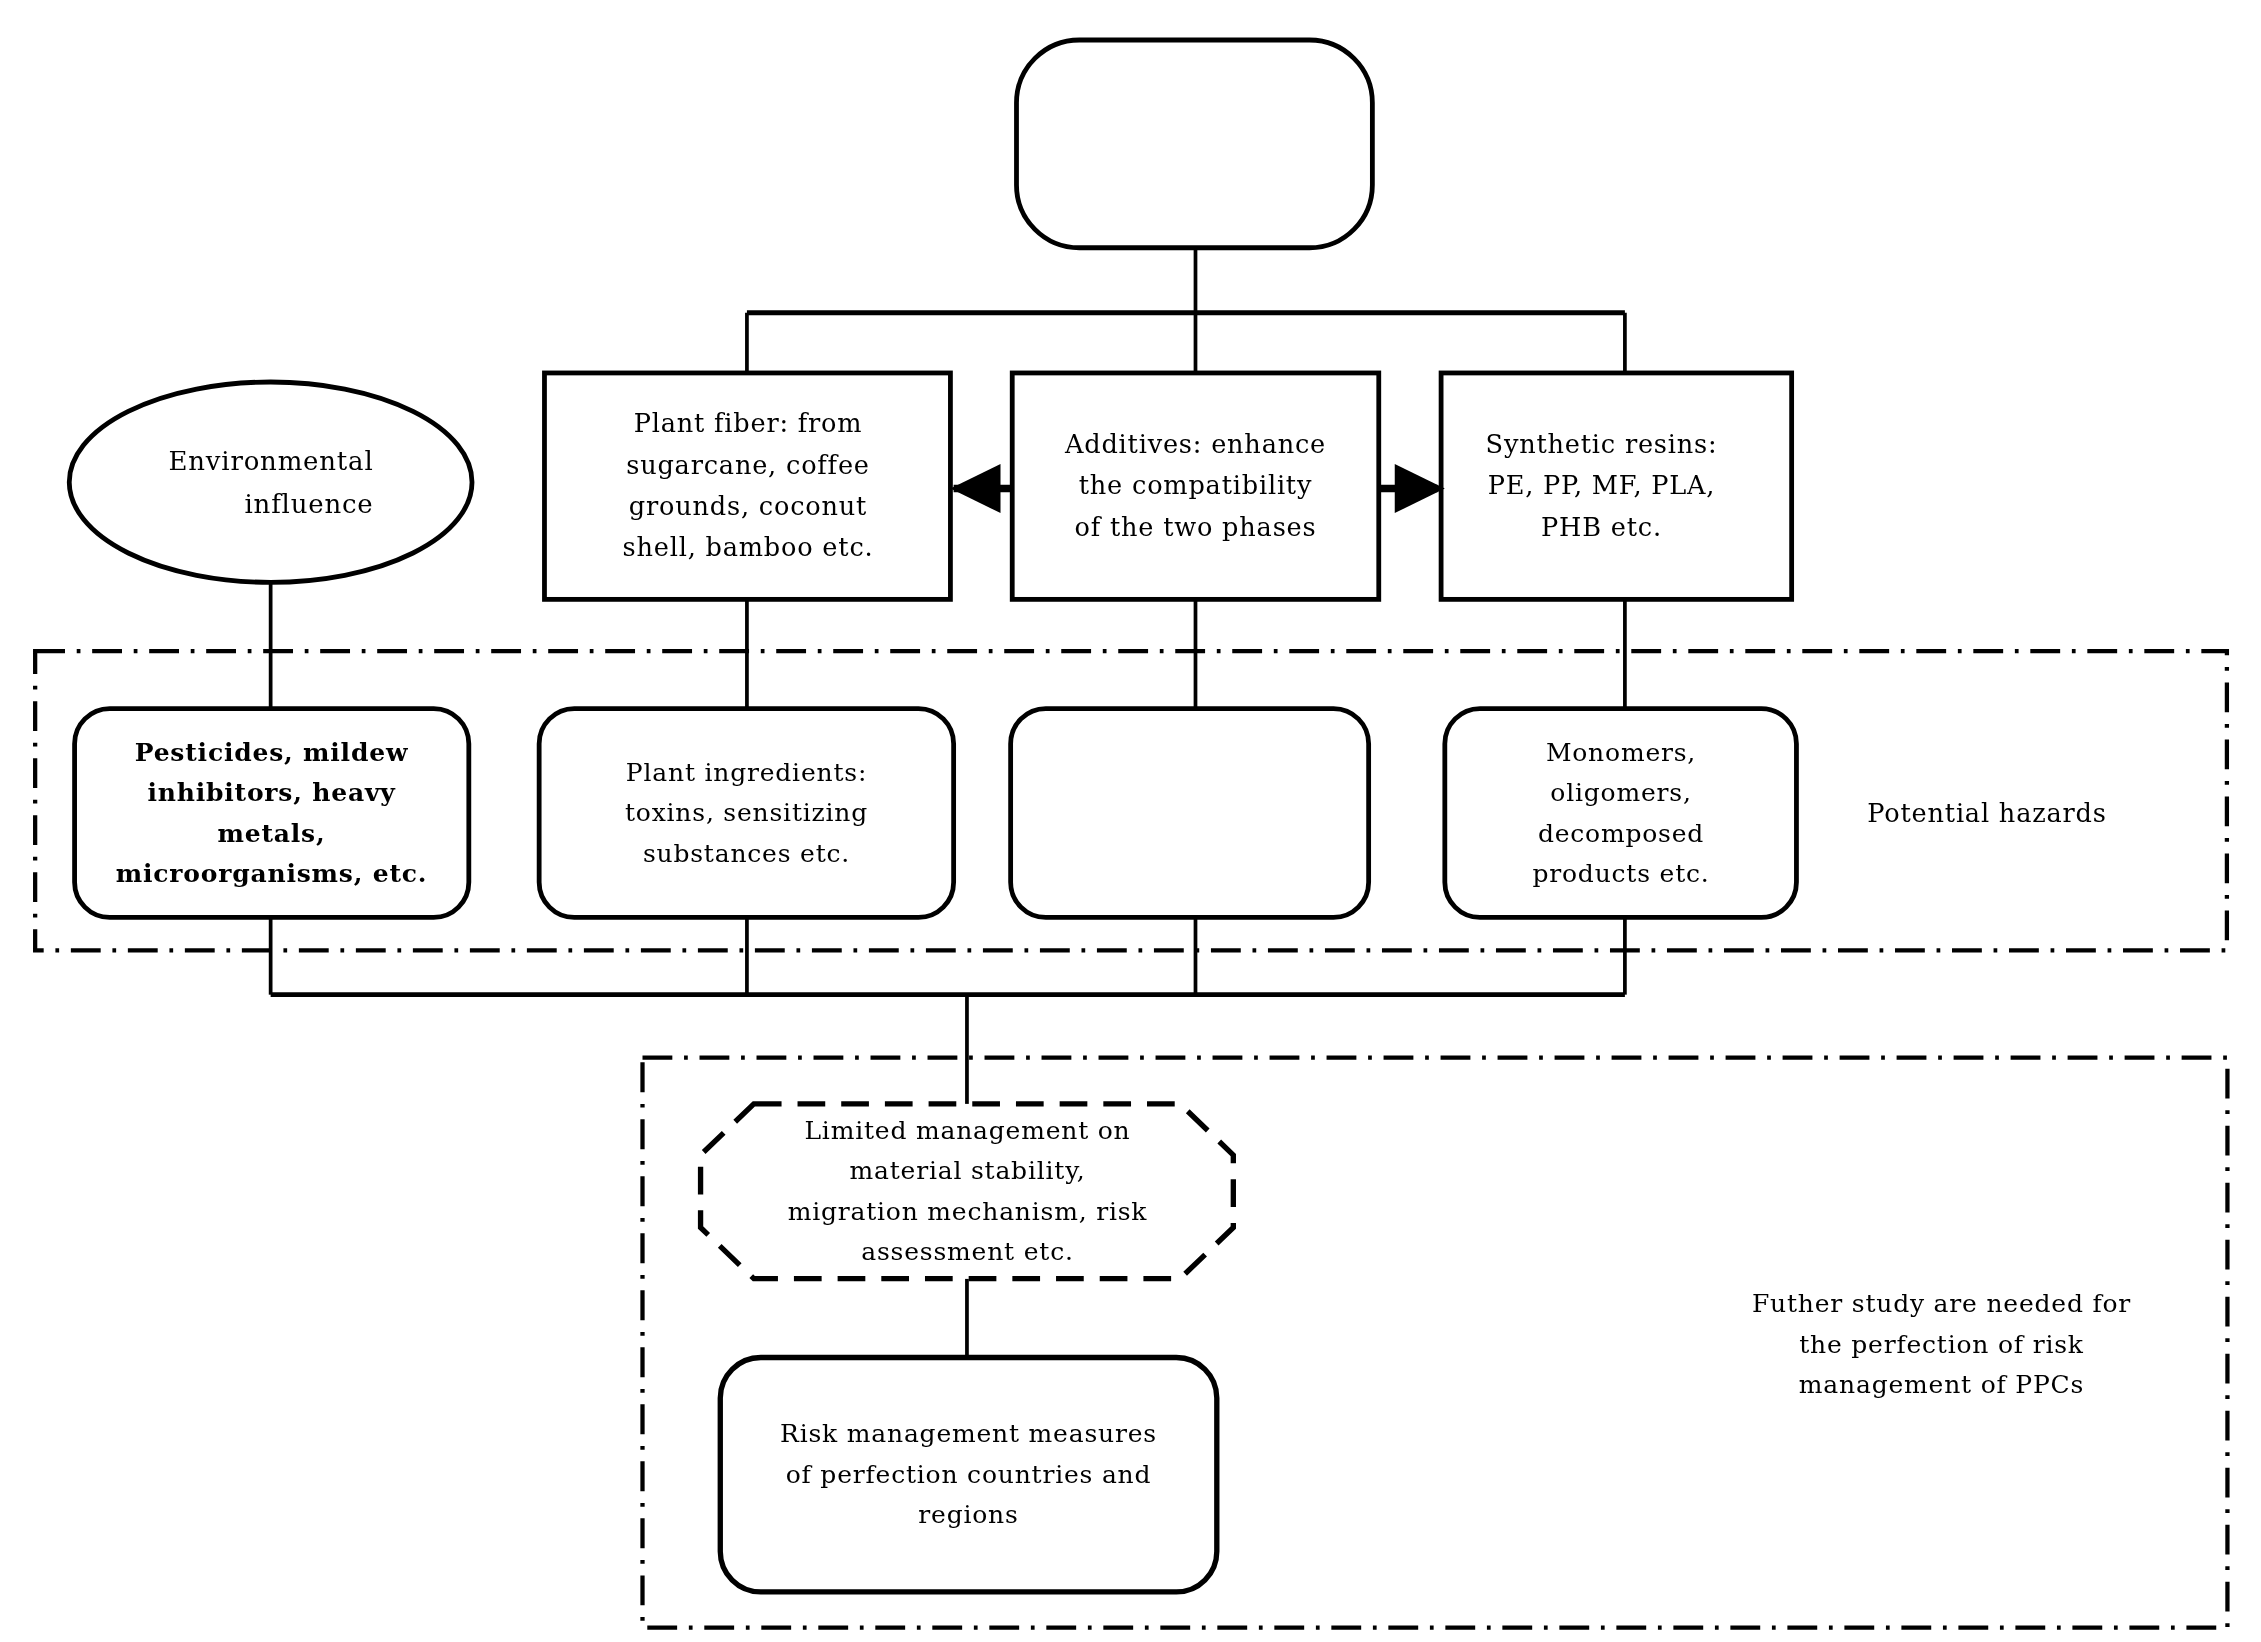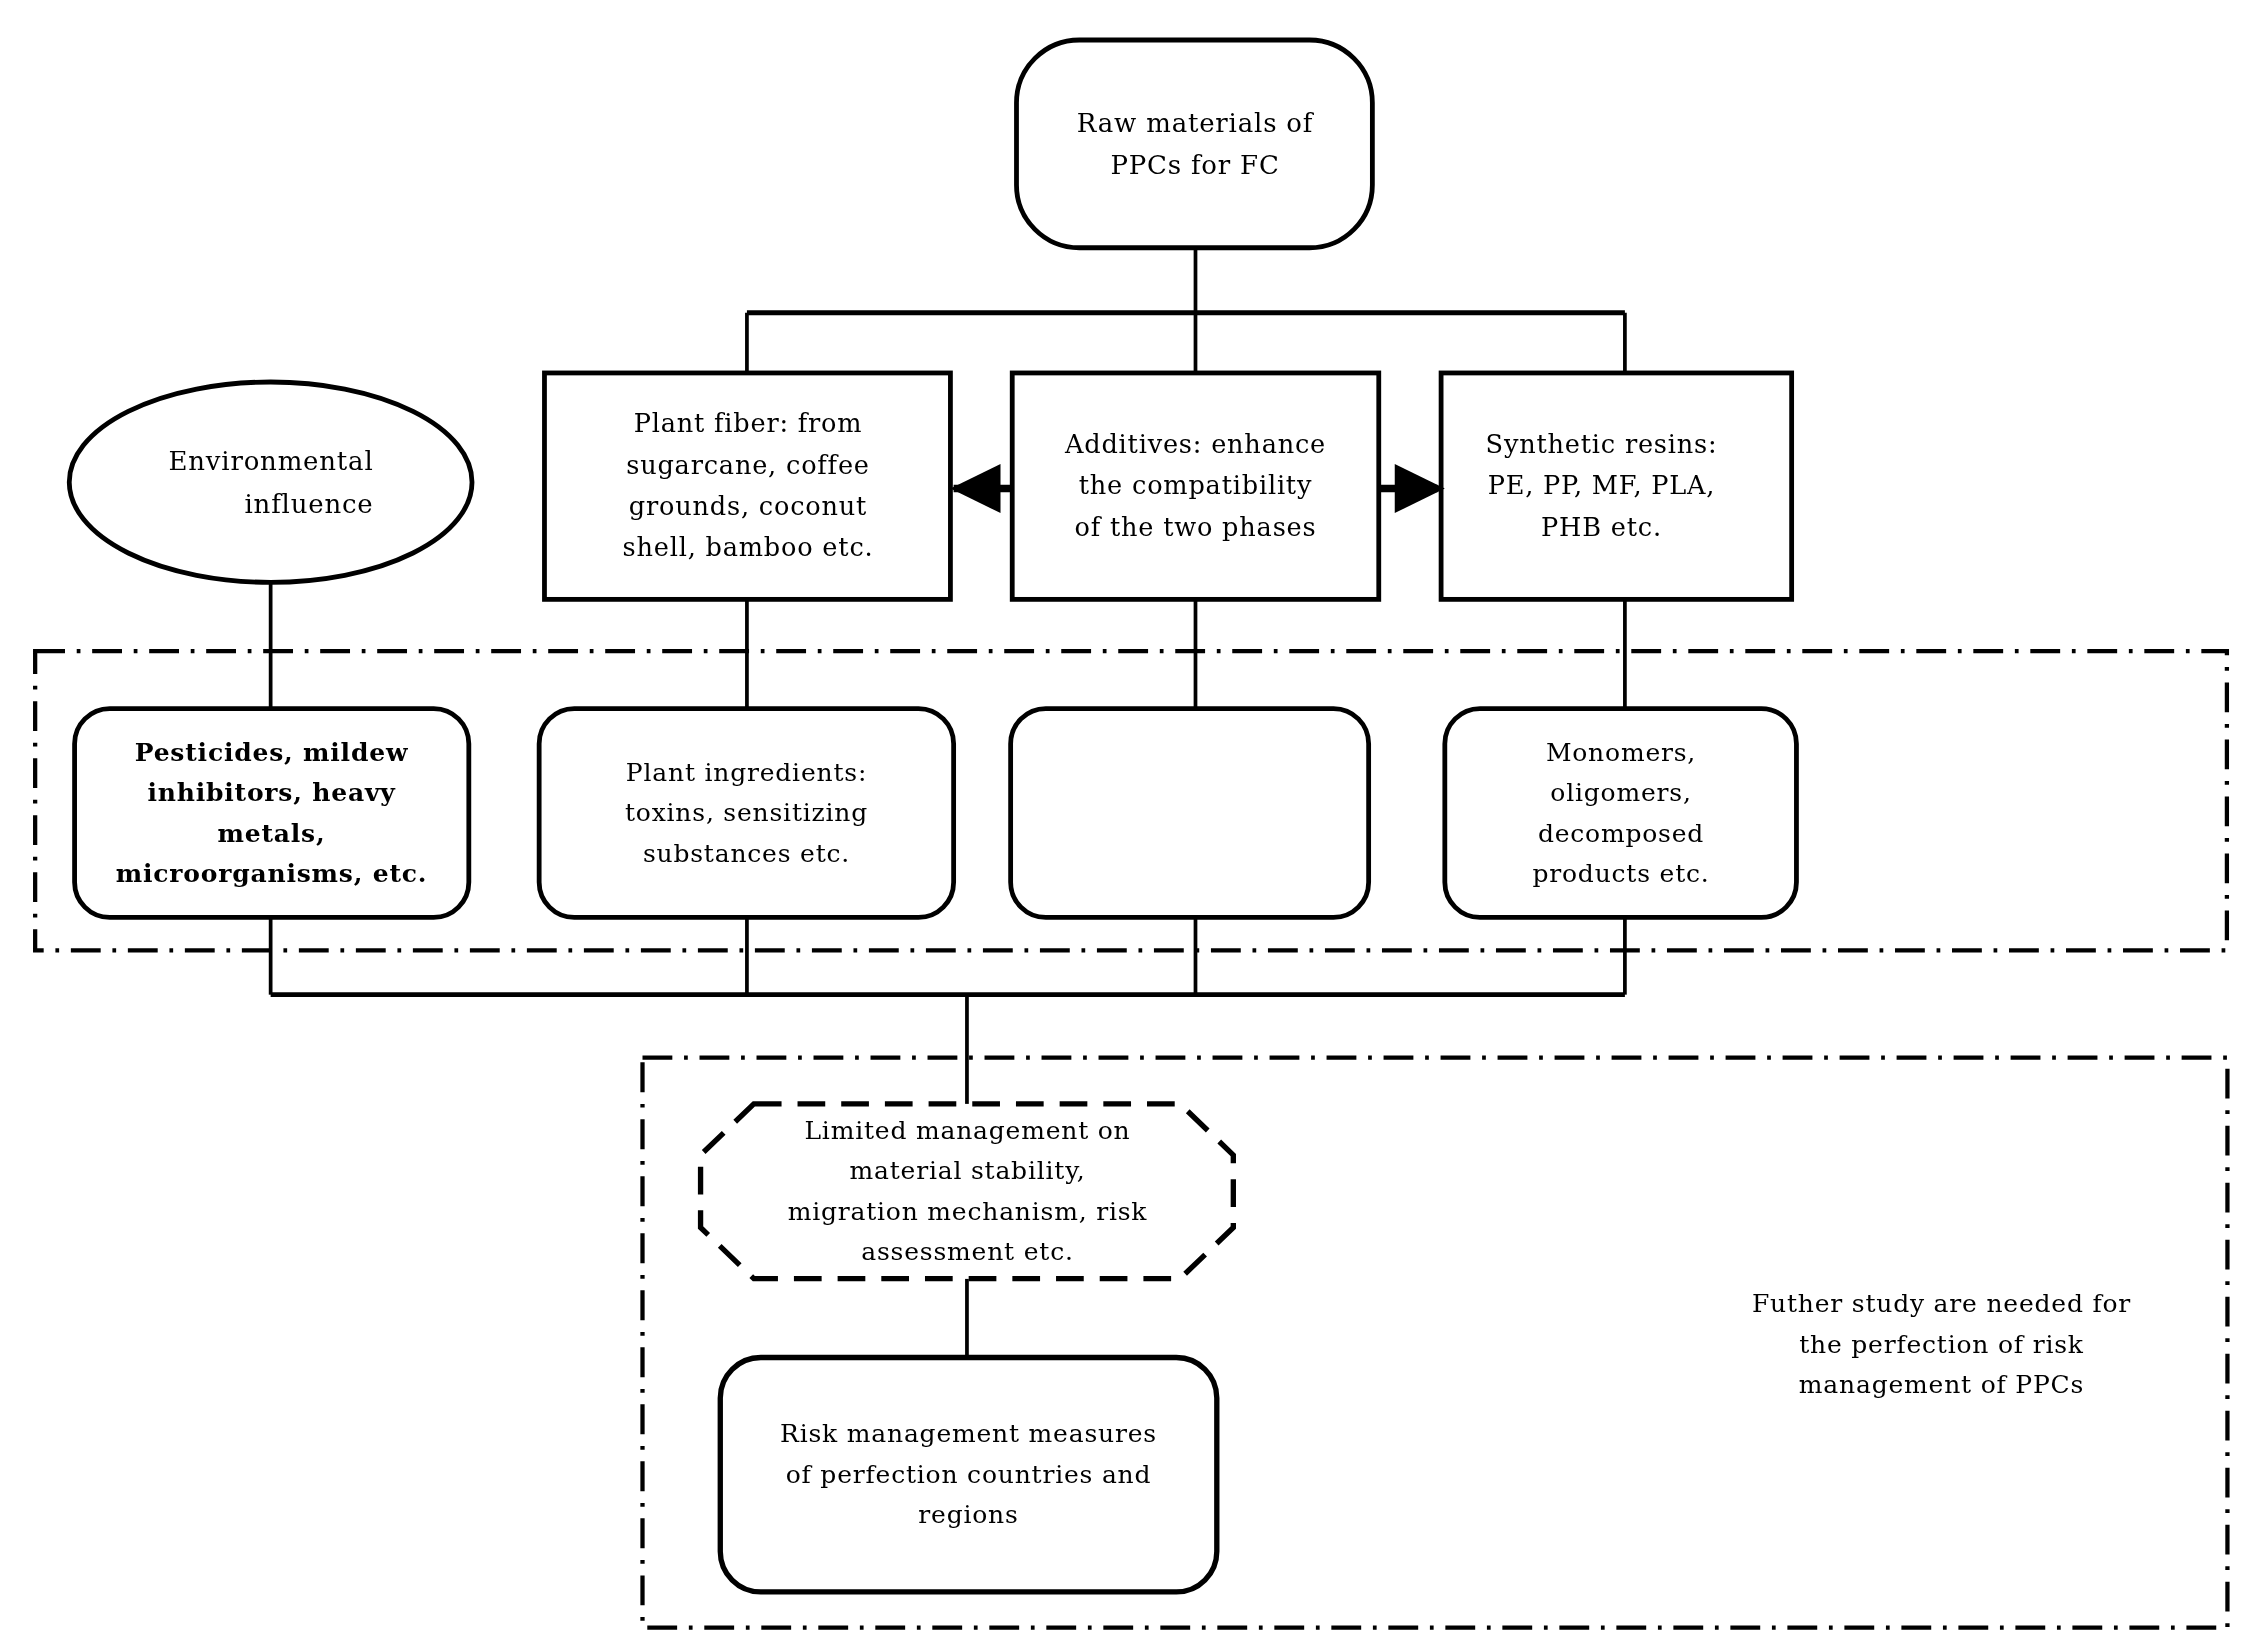--- a/index.html
+++ b/index.html
@@ -107,22 +107,20 @@
     <rect x="140" y="1330" width="740" height="392" rx="66" ry="66" fill="#fff" stroke="#000" stroke-width="9"></rect>
     <rect x="1012" y="1330" width="778" height="392" rx="66" ry="66" fill="#fff" stroke="#000" stroke-width="9"></rect>
     <rect x="1897" y="1330" width="672" height="392" rx="66" ry="66" fill="#fff" stroke="#000" stroke-width="9"></rect>
     <rect x="2712" y="1330" width="660" height="392" rx="66" ry="66" fill="#fff" stroke="#000" stroke-width="9"></rect>
 
     <polygon points="1415,2072 2215,2072 2315,2168 2315,2304 2215,2400 1415,2400 1315,2304 1315,2168" fill="#fff" stroke="#000" stroke-width="10" stroke-dasharray="52 30"></polygon>
 
     <rect x="1352" y="2548" width="932" height="440" rx="76" ry="76" fill="#fff" stroke="#000" stroke-width="10"></rect>
   </svg>
 
-  <div class="nodetext t-lg" style="left:1017px;top:40px;width:356px;height:208px;">Raw materials of
-PPCs for FC</div>
 
   <div class="nodetext t-lg" style="left:111px;top:400px;width:320px;height:165px;text-align:right;">Environmental
 influence</div>
 
   <div class="nodetext t-md" style="left:545px;top:373px;width:406px;height:226px;">Plant fiber: from
 sugarcane, coffee
 grounds,  coconut
 shell,  bamboo etc.</div>
 
   <div class="nodetext t-md" style="left:1012px;top:373px;width:367px;height:226px;">Additives: enhance
@@ -141,20 +139,21 @@
   <div class="nodetext t-sm" style="left:534px;top:709px;width:425px;height:209px;">Plant ingredients:
 toxins,  sensitizing
 substances etc.</div>
 
 
   <div class="nodetext t-sm" style="left:1445px;top:709px;width:352px;height:209px;">Monomers,
 oligomers,
 decomposed
 products etc.</div>
 
+  <div class="nodetext t-md" style="left:1822px;top:763px;width:330px;height:101px;">Potential hazards</div>
 
   <div class="nodetext t-sm" style="left:701px;top:1104px;width:533px;height:175px;">Limited management on
 material stability,
 migration mechanism, risk
 assessment etc.</div>
 
   <div class="nodetext t-sm" style="left:720px;top:1358px;width:497px;height:234px;">Risk management measures
 of perfection countries and
 regions</div>
 

